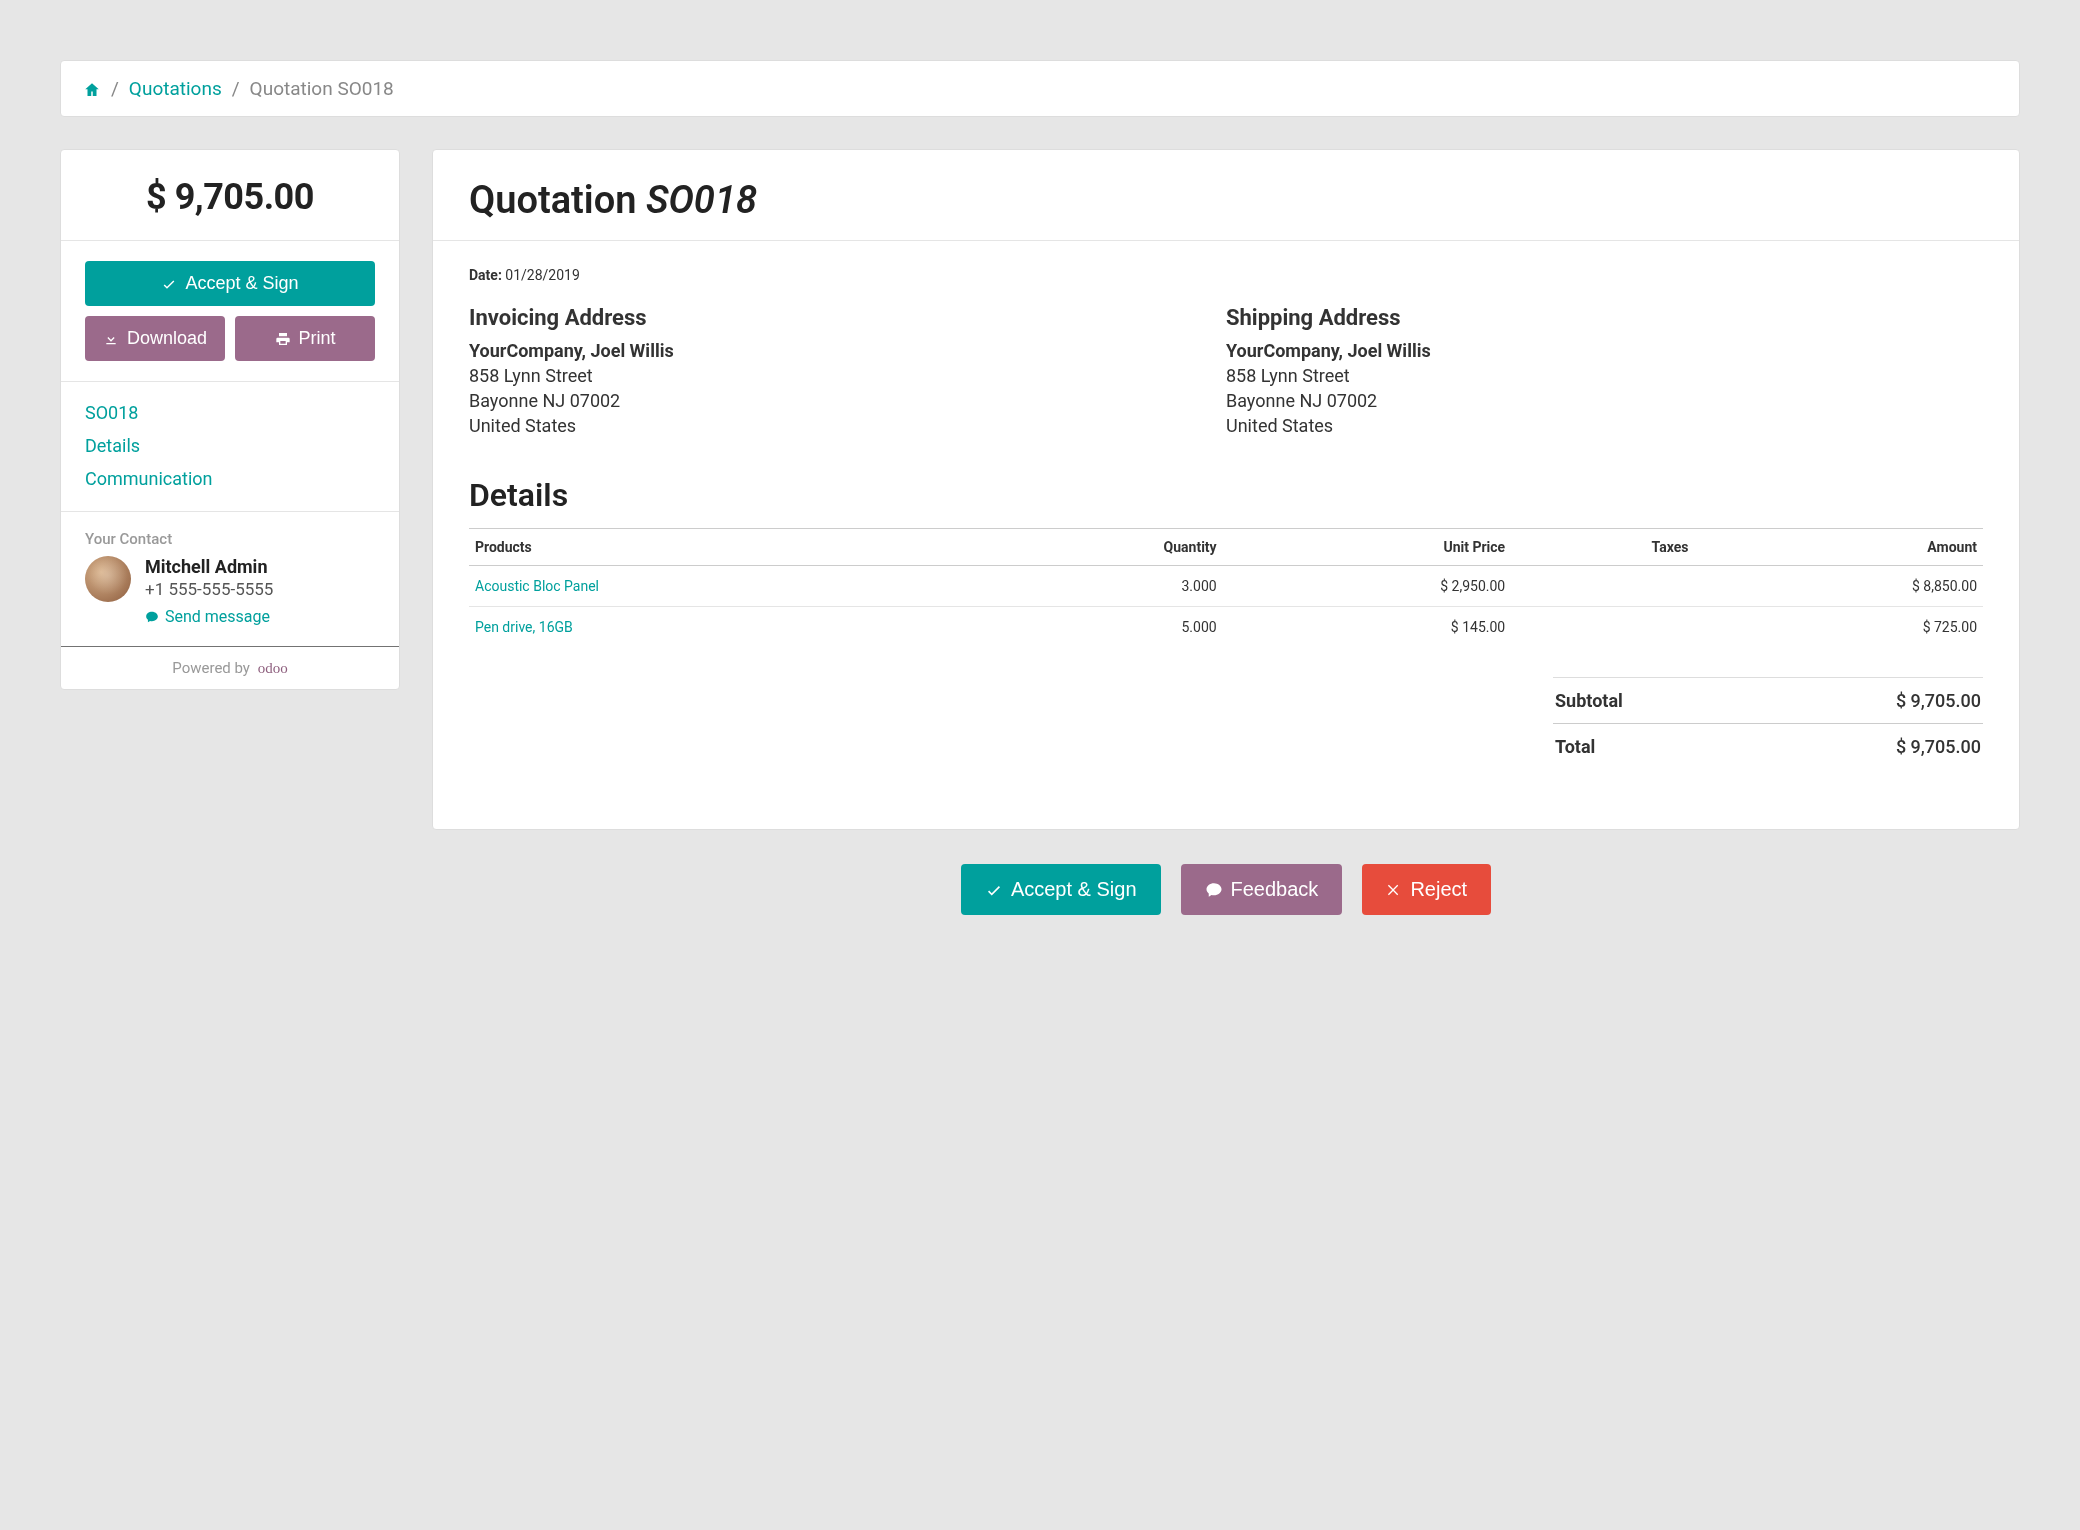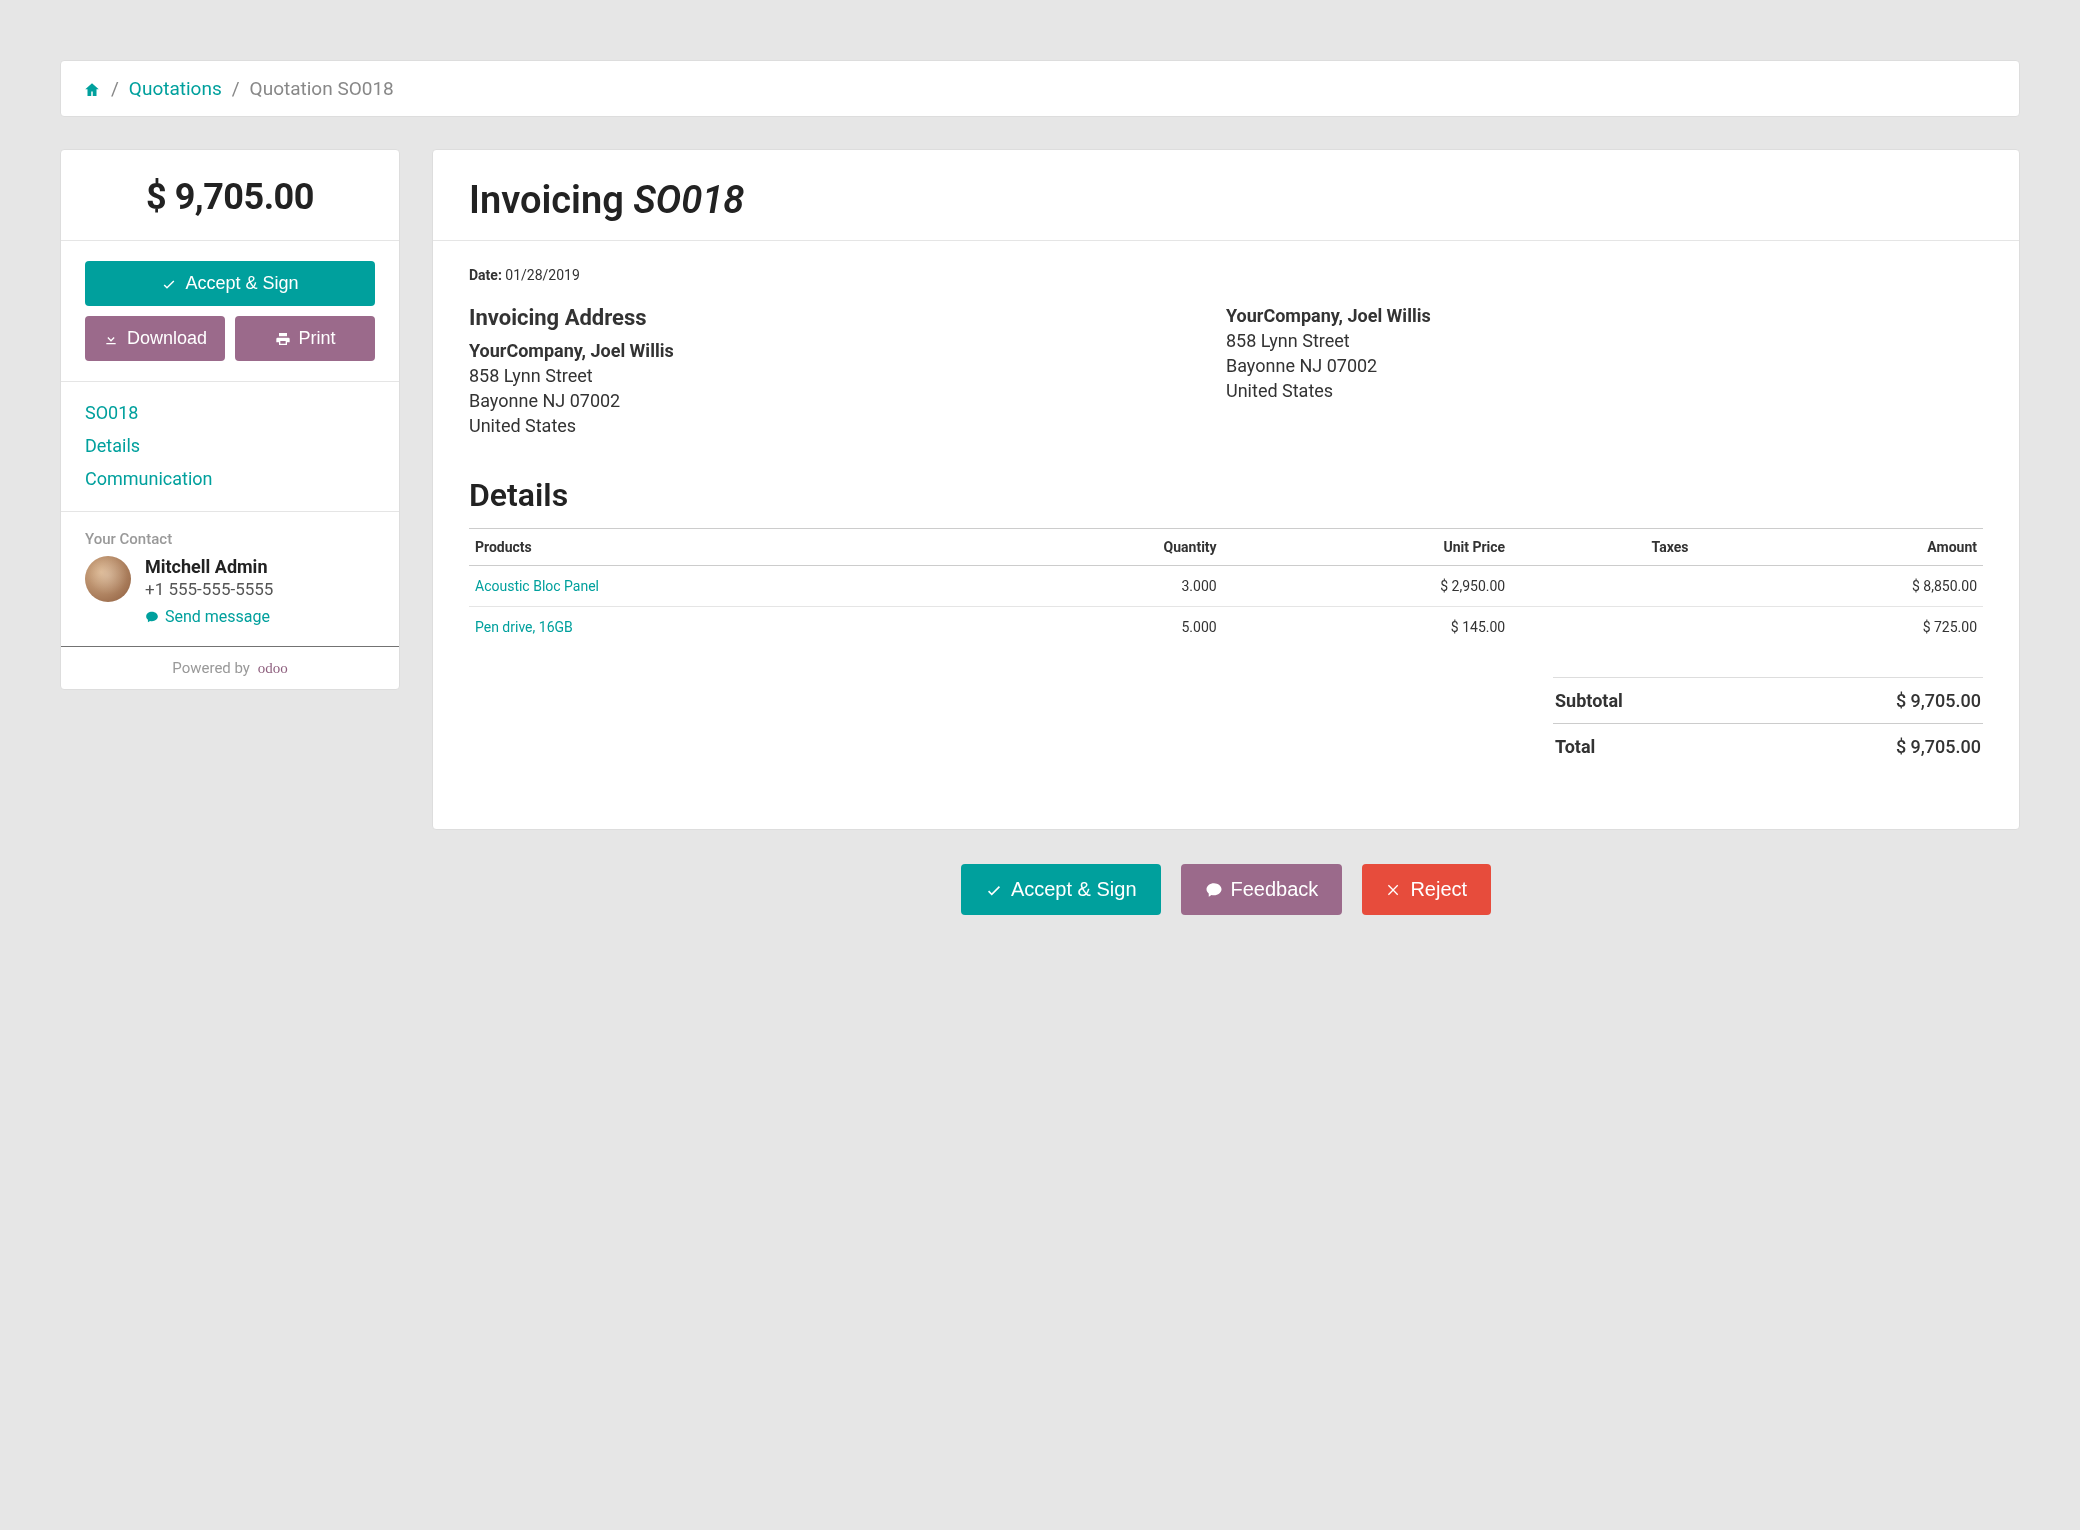--- a/index.html
+++ b/index.html
@@ -171,39 +171,40 @@
     <div class="powered">
       <span>Powered by</span>
       <span style="font-family:Georgia,serif;color:#8e5f7e;font-weight:500;margin-left:4px;">odoo</span>
     </div>
   </aside>
 
   <div class="main">
     <div class="card main-card">
       <div class="main-header">
         <h1 class="main-title">
-          <span>Invoicing</span>
+          <span>Quotation</span>
           <em>SO018</em>
         </h1>
       </div>
       <div class="main-body">
         <div class="meta-row">
           <span class="label">Date:</span>
           <span>01/28/2019</span>
         </div>
 
         <div class="addresses">
           <div class="addr">
             <h3>Invoicing Address</h3>
             <div class="name">YourCompany, Joel Willis</div>
             <div class="line">858 Lynn Street</div>
             <div class="line">Bayonne NJ 07002</div>
             <div class="line">United States</div>
           </div>
           <div class="addr">
+            <h3>Shipping Address</h3>
             <div class="name">YourCompany, Joel Willis</div>
             <div class="line">858 Lynn Street</div>
             <div class="line">Bayonne NJ 07002</div>
             <div class="line">United States</div>
           </div>
         </div>
 
         <h2 class="details-title">Details</h2>
 
         <table class="items">

